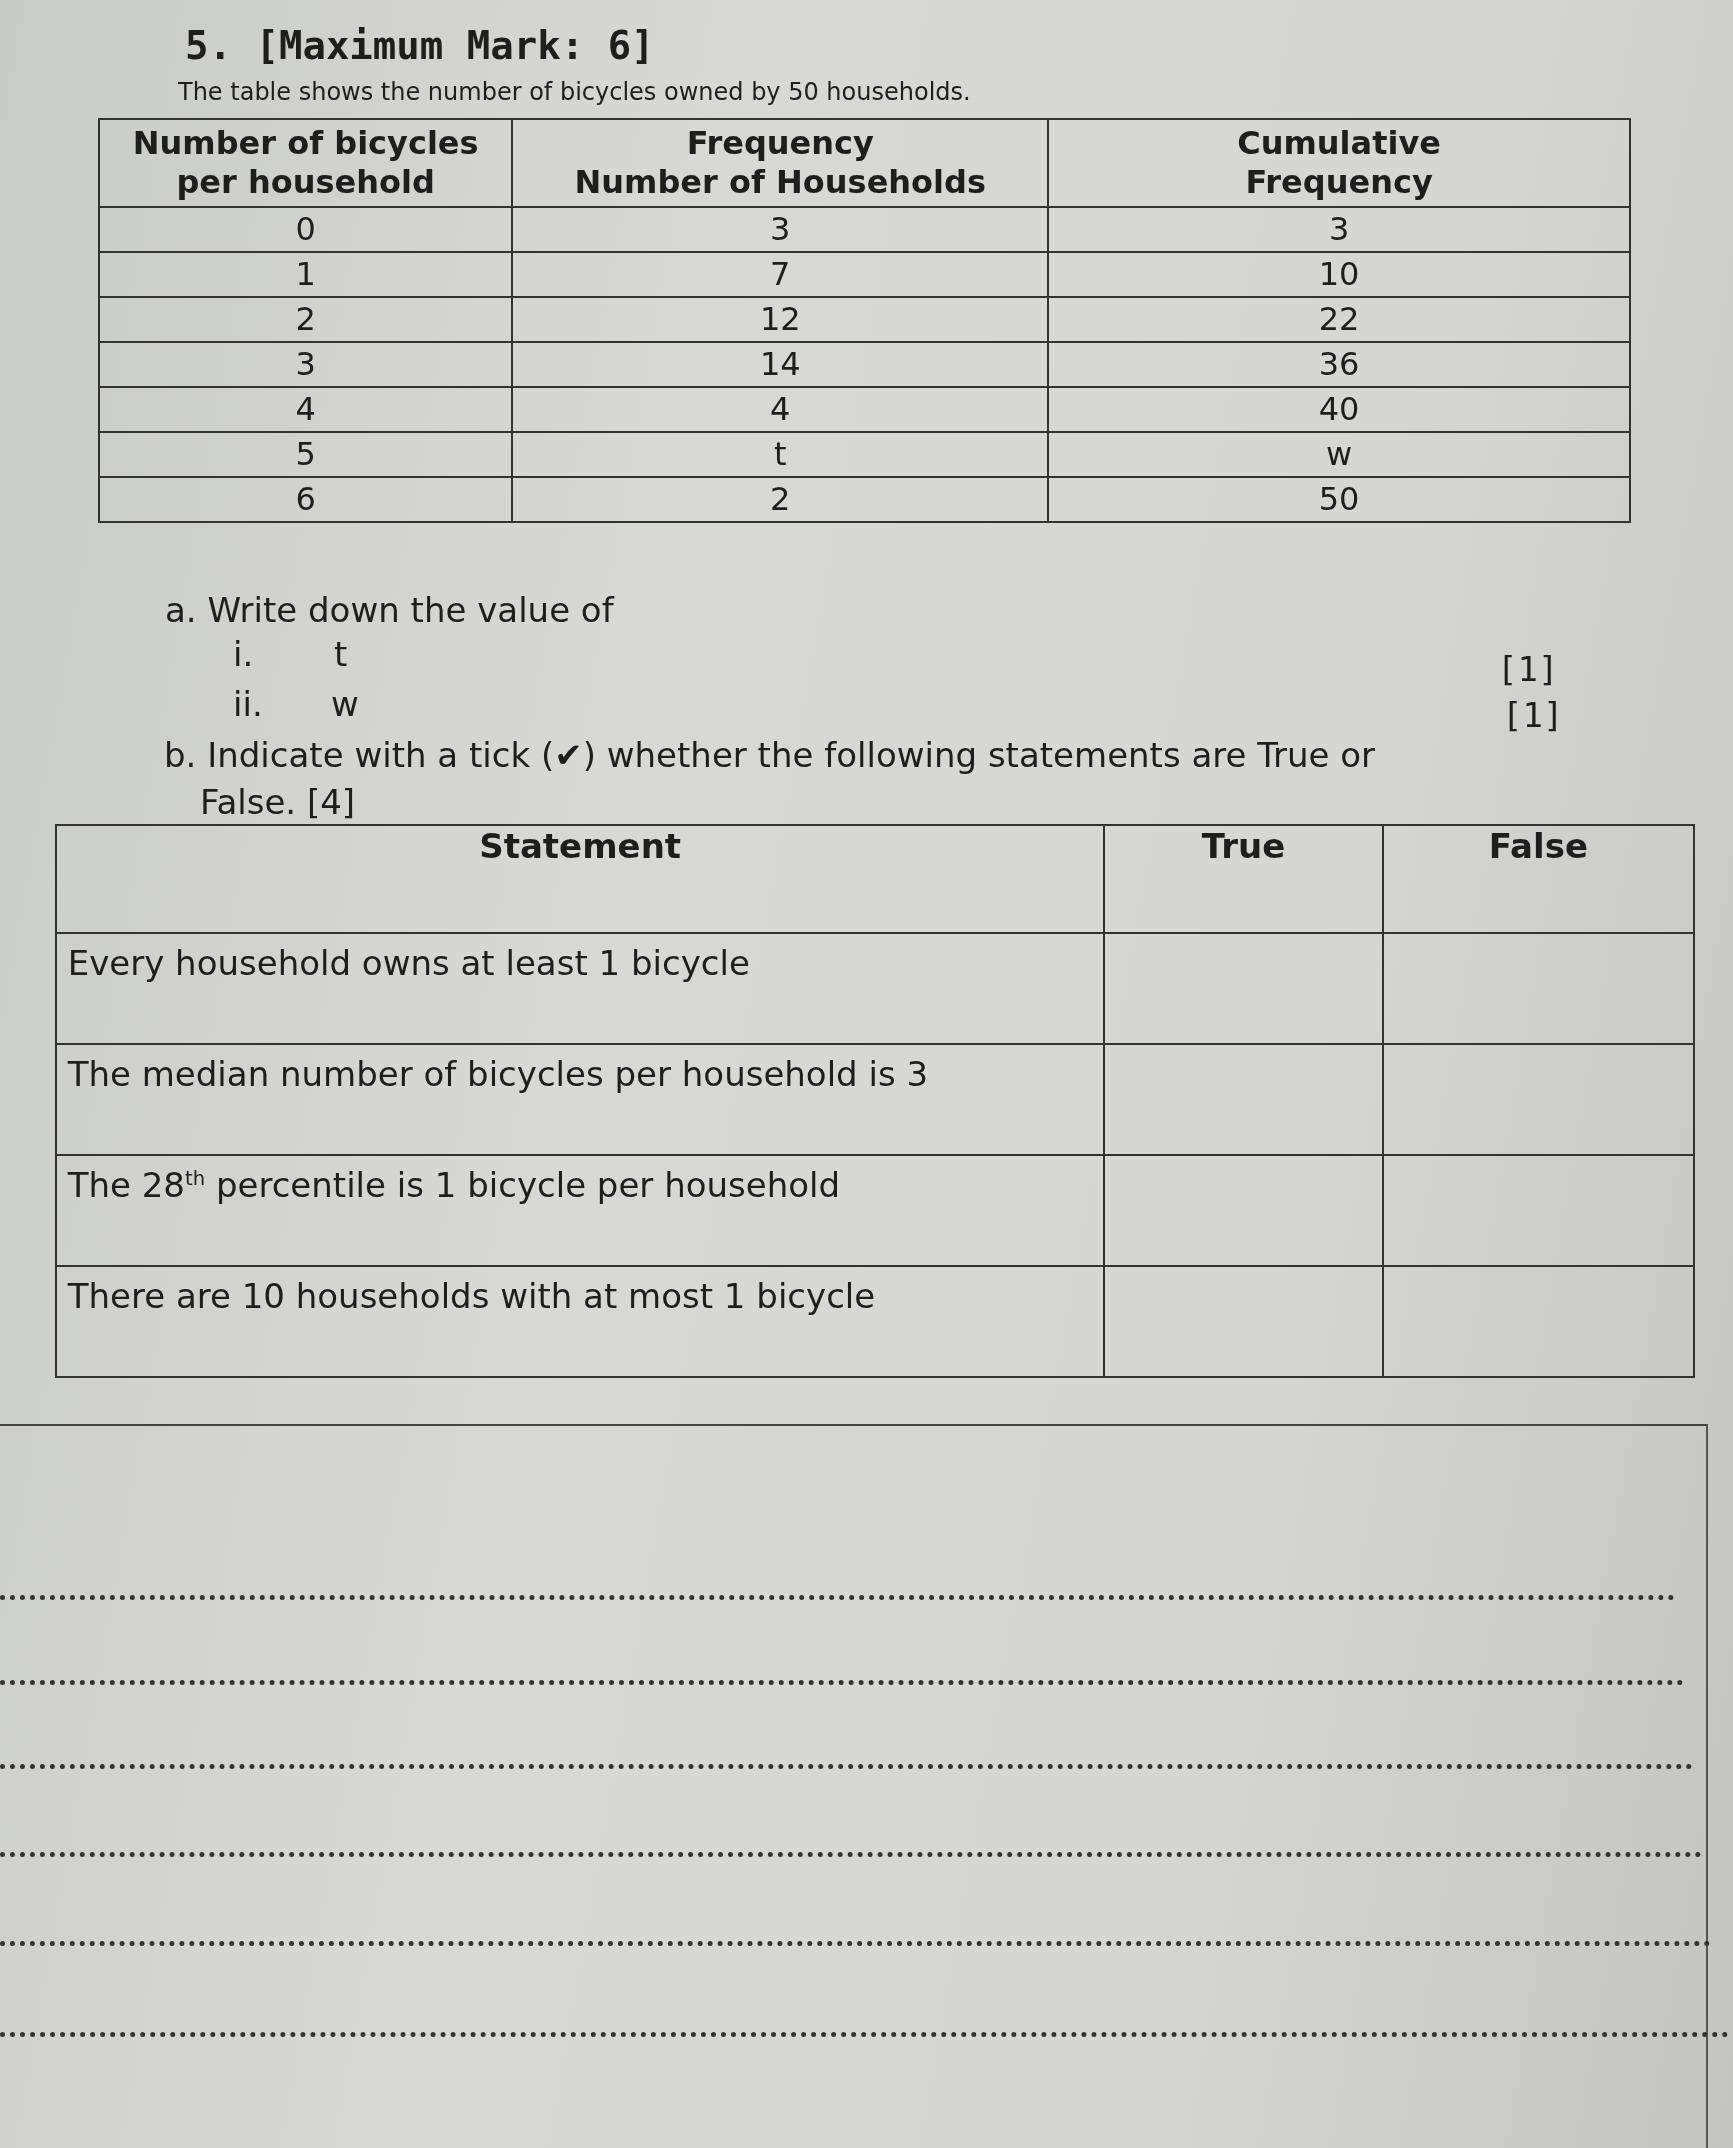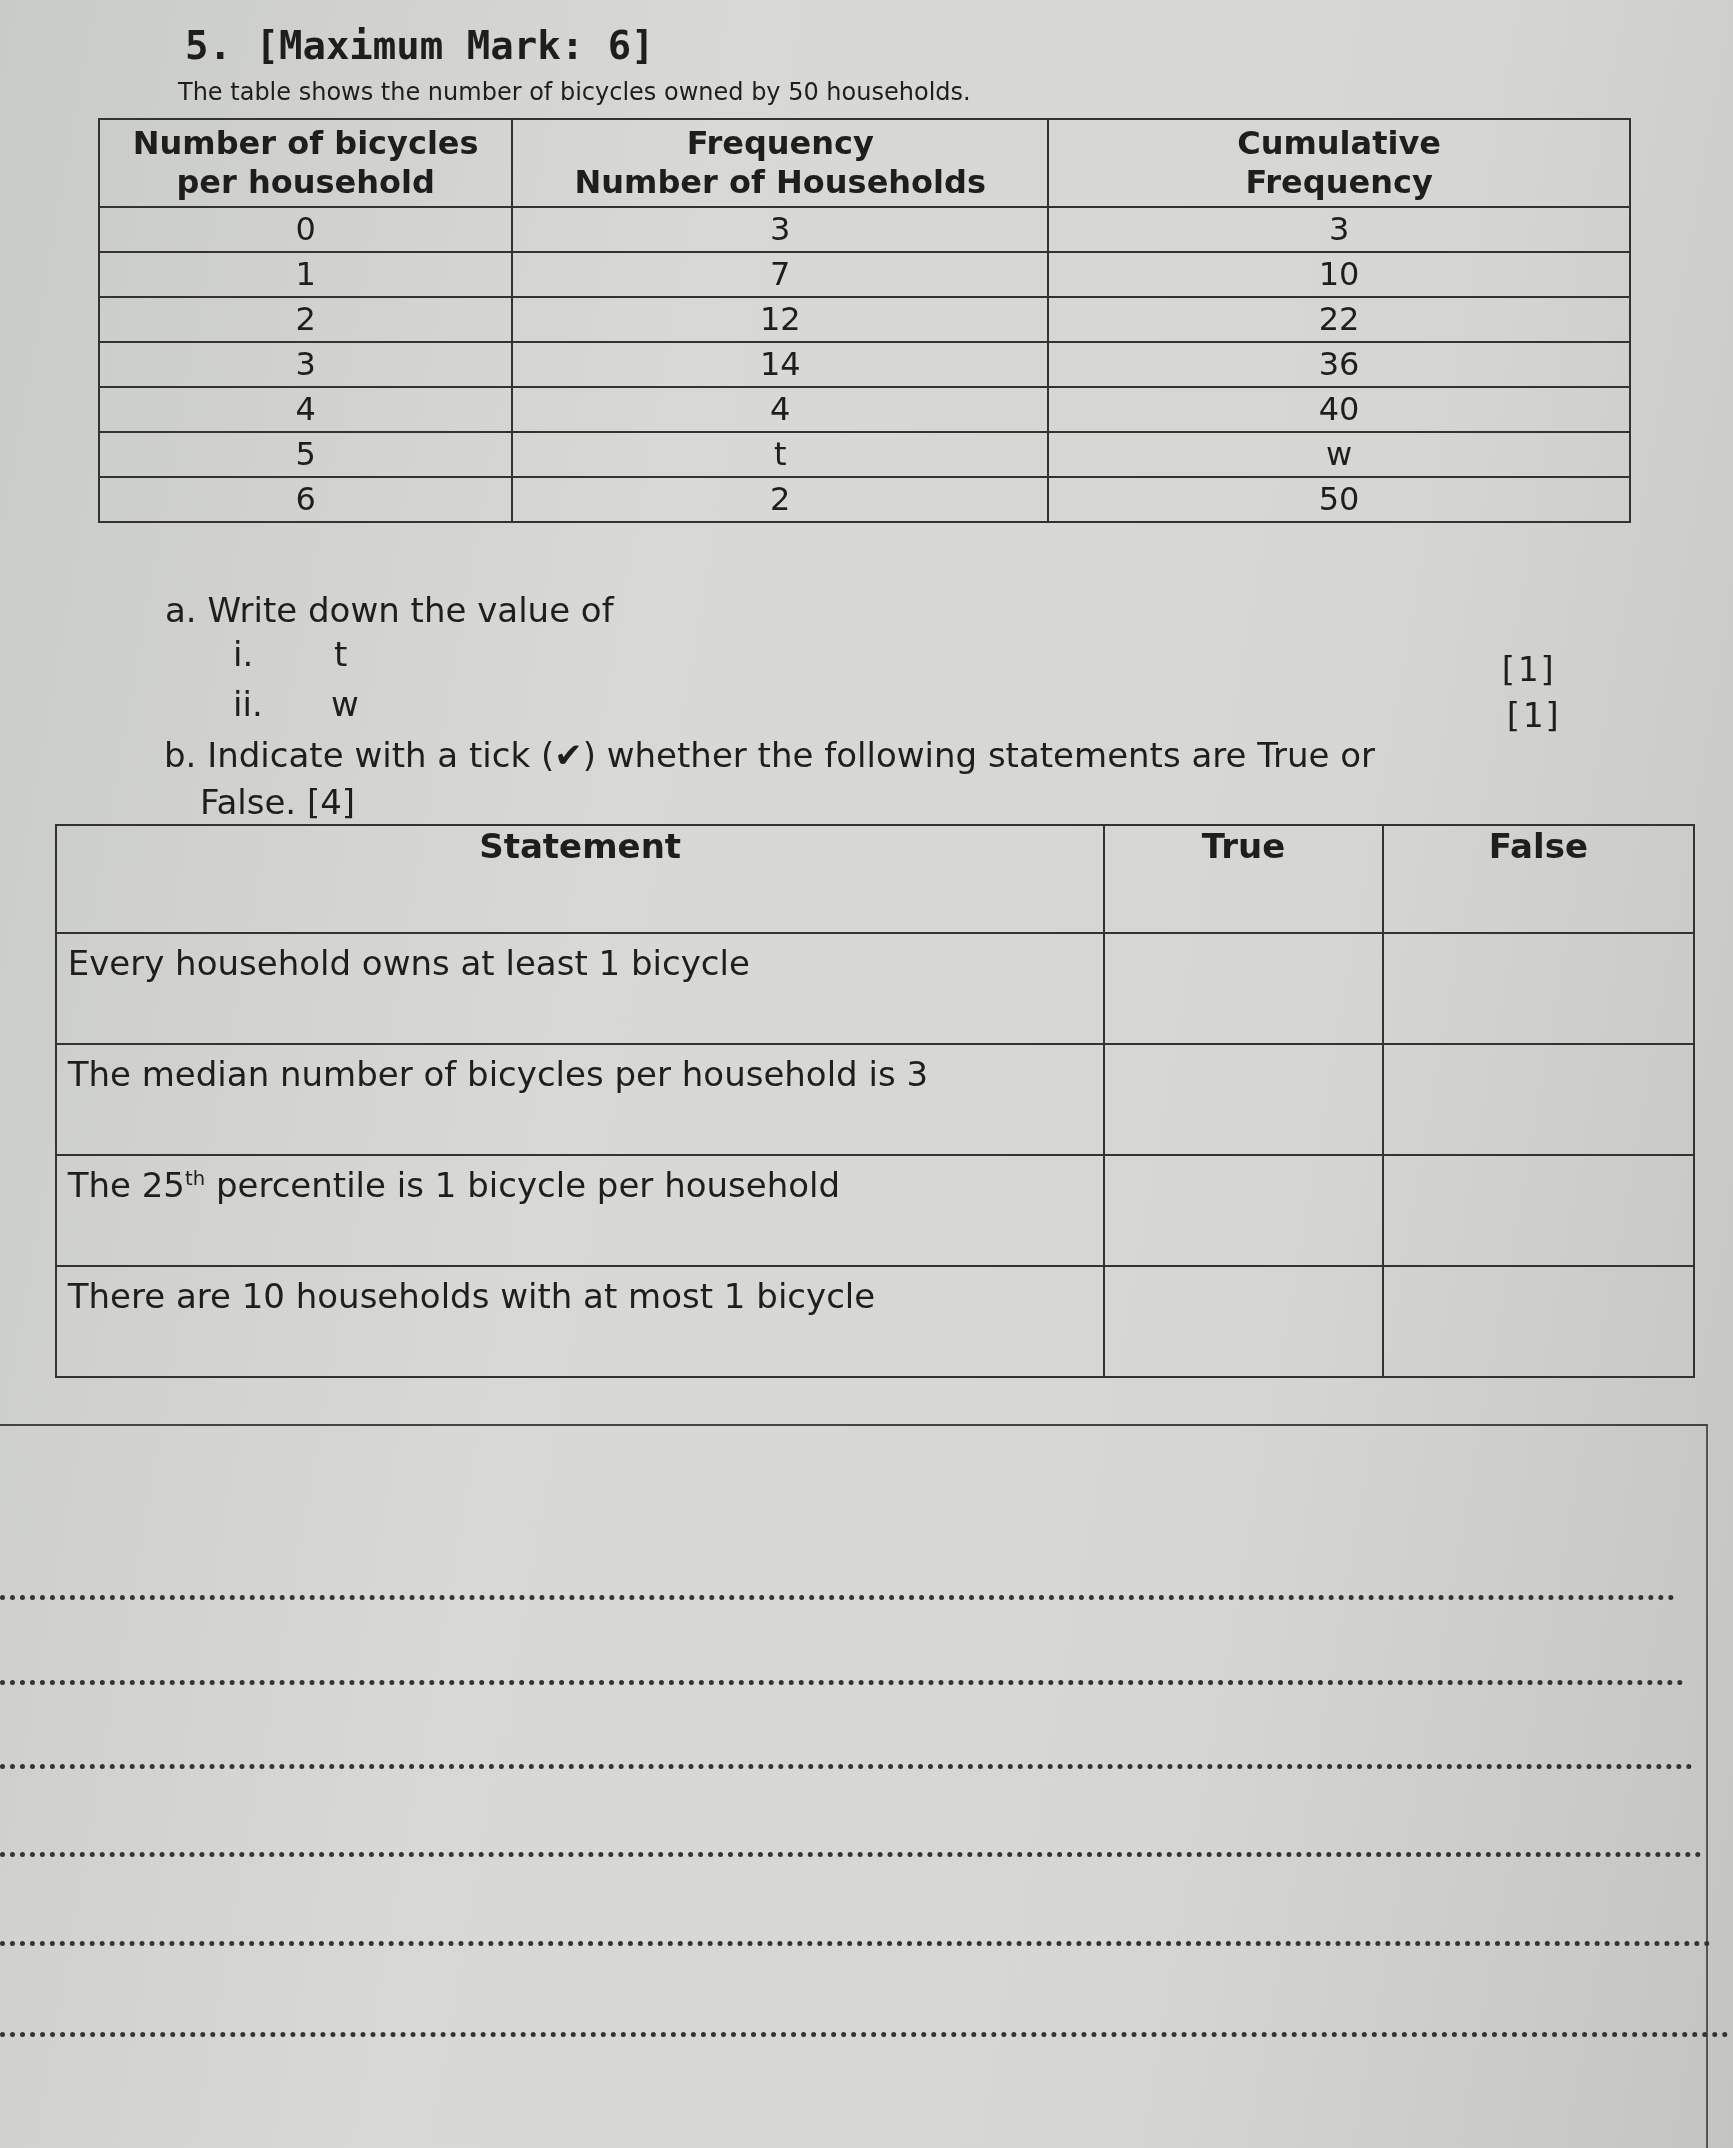--- a/index.html
+++ b/index.html
@@ -98,21 +98,21 @@
     <td>Every household owns at least 1 bicycle</td>
     <td class="box"></td>
     <td class="box"></td>
   </tr>
   <tr>
     <td>The median number of bicycles per household is 3</td>
     <td class="box"></td>
     <td class="box"></td>
   </tr>
   <tr>
-    <td><span>The 25</span><sup>th</sup><span> percentile is 1 bicycle per household</span></td>
+    <td><span>The 28</span><sup>th</sup><span> percentile is 1 bicycle per household</span></td>
     <td class="box"></td>
     <td class="box"></td>
   </tr>
   <tr>
     <td>There are 10 households with at most 1 bicycle</td>
     <td class="box"></td>
     <td class="box"></td>
   </tr>
 </tbody>
   </table>

